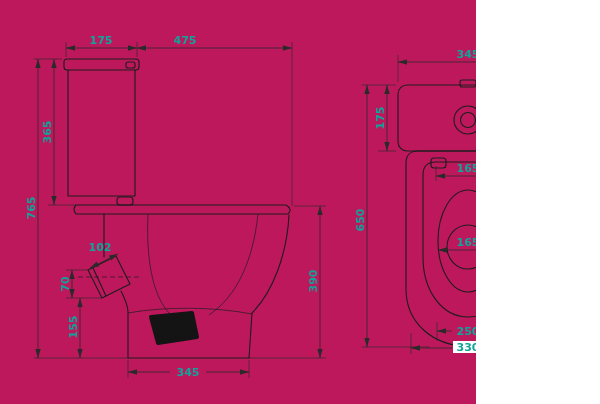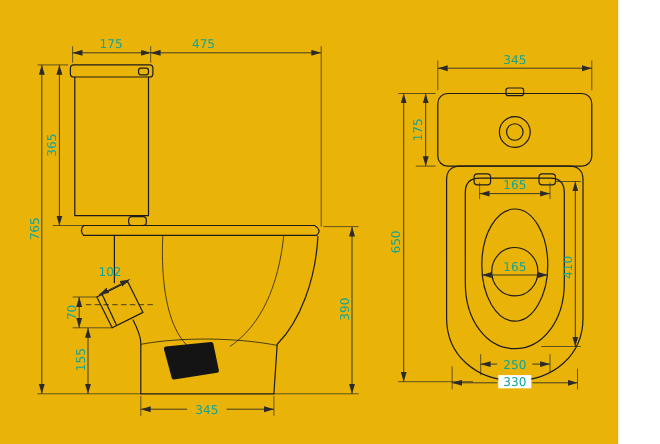--- a/index.html
+++ b/index.html
@@ -1,21 +1,22 @@
 <!DOCTYPE html>
 <html style="--accent: #0fa59b; --line: #1c1c1c;"><head>
 <meta charset="utf-8">
 <style>
   html,body{margin:0;padding:0;background:#ffffff;}
   .canvas{
     position:relative;
-    width:562px;height:404px;
-    background:#eab308;
+    width:476px;height:404px;
+    background:#be185d;
     font-family:"DejaVu Sans", sans-serif;
     overflow:hidden;
+    font-weight:bold;
   }
   svg{display:block;}
   .outline{fill:none;stroke:var(--line,#1c1c1c);stroke-width:1.1;stroke-linejoin:round;stroke-linecap:round;}
   .thin{fill:none;stroke:var(--line,#1c1c1c);stroke-width:0.7;}
   .dash{stroke-dasharray:5 3;}
   .trap{fill:#141414;stroke:#141414;stroke-width:4;stroke-linejoin:round;}
   .ext{fill:none;stroke:#2a2a2a;stroke-width:0.65;}
   .dimline{fill:none;stroke:#2a2a2a;stroke-width:0.8;}
   text.dim{
     font-family:"DejaVu Sans", sans-serif;

